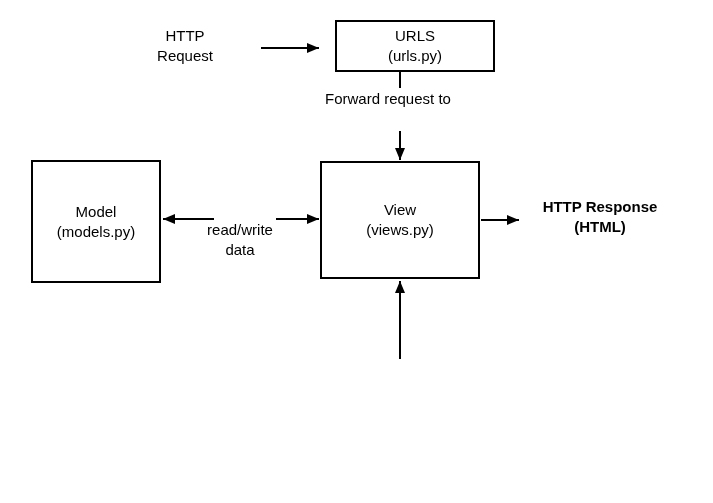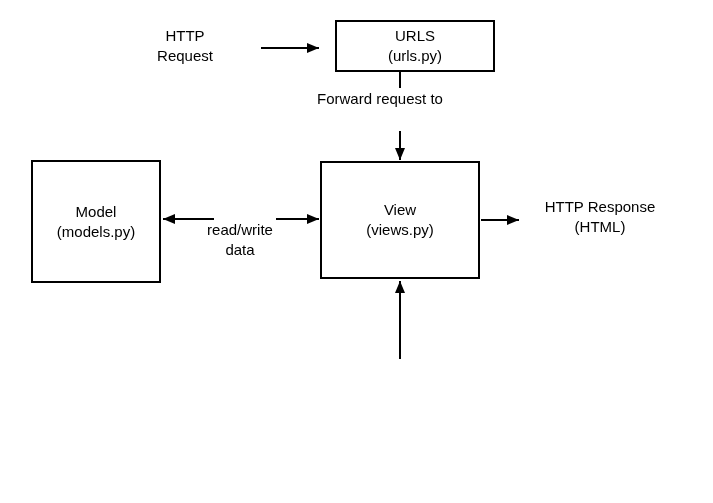--- a/index.html
+++ b/index.html
@@ -39,23 +39,23 @@
   #node-urls     { left: 320px; top: 20px;  width: 160px; height: 52px; margin-left: 15px;  }
   #node-model    { left: 31px;  top: 160px; width: 130px; height: 123px; }
   #node-view     { left: 320px; top: 161px; width: 160px; height: 118px; }
   #node-template { left: 320px; top: 360px; width: 160px; height: 119px; }
 
   .label {
     position: absolute;
     white-space: nowrap;
   }
   #label-http-request { left: 130px; top: 26px;  width: 110px; text-align: center; }
-  #label-forward      { left: 317px; top: 89px;  text-align: right; }
+  #label-forward      { left: 325px; top: 89px;  text-align: right; }
   #label-readwrite    { left: 185px; top: 198px; width: 110px; text-align: center; margin-top: 22px; }
-  #label-response     { left: 515px; top: 197px; width: 170px; text-align: center; }
+  #label-response     { left: 515px; top: 197px; width: 170px; text-align: center; font-weight: bold; }
 </style>
 </head>
 <body>
 
 <div class="canvas">
 
   <svg class="wires" viewBox="0 0 713 503" xmlns="http://www.w3.org/2000/svg">
     <defs>
       <marker id="arrowhead" markerUnits="userSpaceOnUse" markerWidth="14" markerHeight="12" refX="12" refY="5" orient="auto">
         <path d="M0,0 L12,5 L0,10 Z" fill="#000000"></path>

